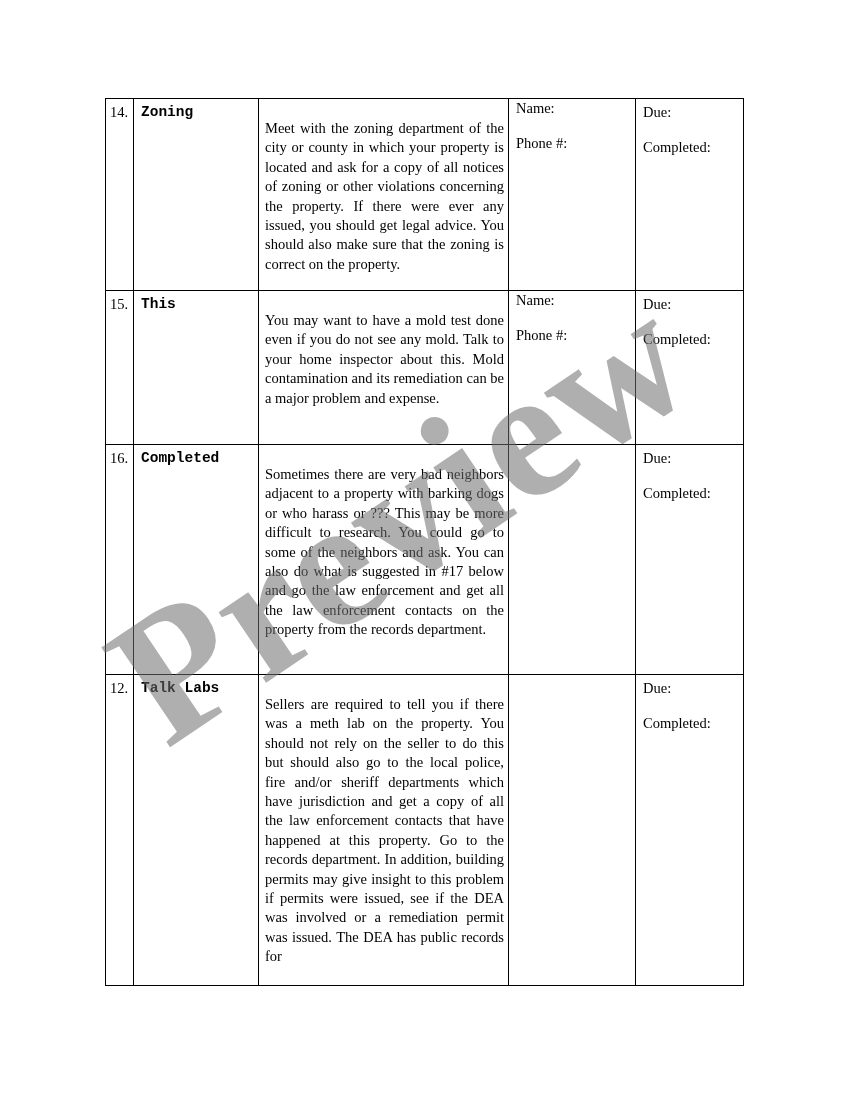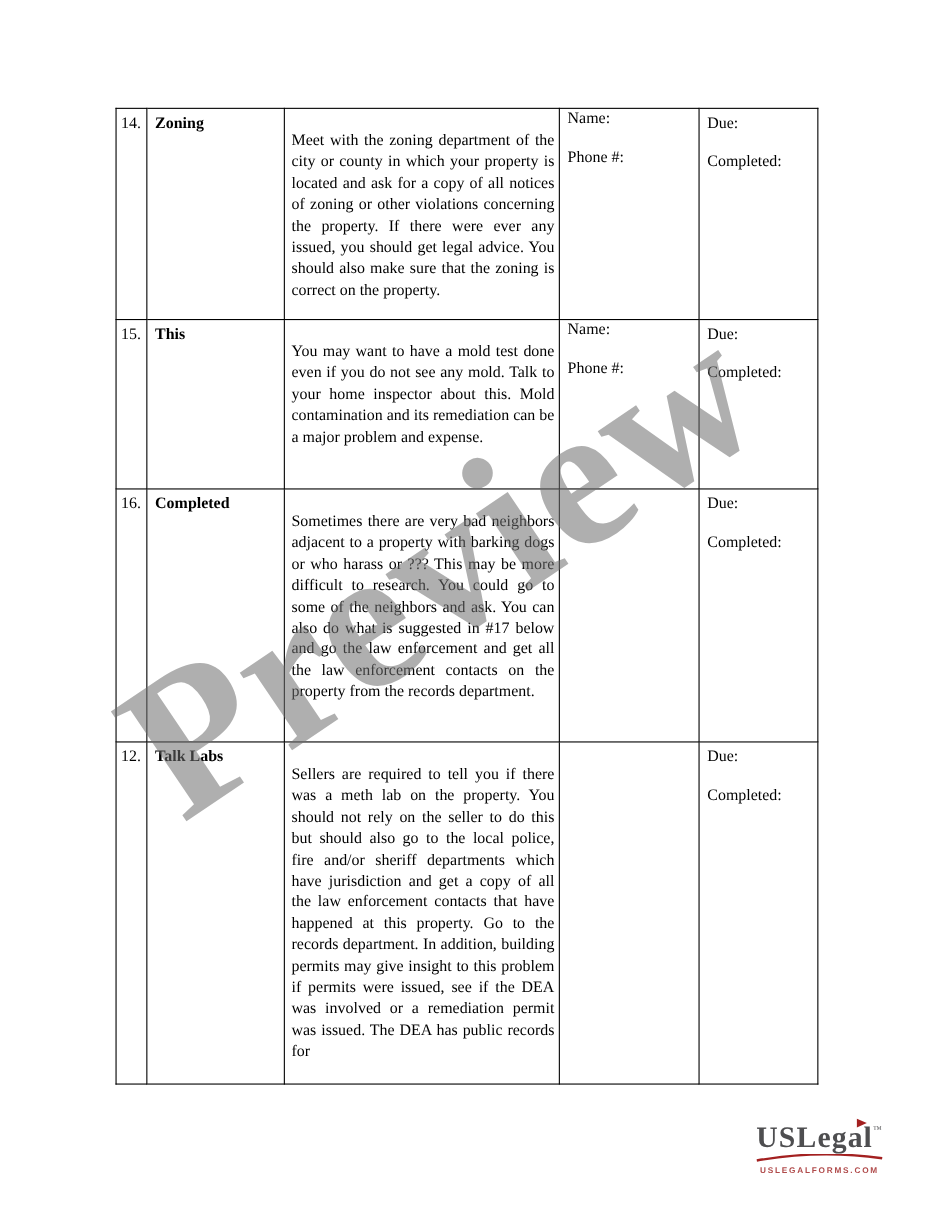--- a/index.html
+++ b/index.html
@@ -36,21 +36,21 @@
     border-collapse: collapse;
     table-layout: fixed;
   }
   table.checklist td {
     border: 1px solid #000000;
     vertical-align: top;
     font-size: 14.5px;
     line-height: 19.4px;
   }
   td.cell-num { padding: 4px 2px 4px 4px; }
-  td.cell-title { padding: 4px 4px 4px 7px; font-weight: bold; }
+  td.cell-title { padding: 4px 4px 4px 7px; font-weight: bold; font-family: Liberation Mono, monospace; }
   td.cell-desc { padding: 20px 4px 4px 6px; text-align: justify; }
   td.cell-contact { padding: 0 4px 4px 7px; }
   td.cell-status { padding: 4px 4px 4px 7px; }
   .label-lower { margin-top: 16px; }
   .footer-logo {
     position: absolute;
     right: 40px;
     bottom: 32px;
     width: 130px;
     text-align: center;
@@ -165,23 +165,14 @@
         </td>
         <td class="cell-status">
           <div>Due:</div>
           <div class="label-lower">Completed:</div>
         </td>
       </tr>
 
     </tbody>
   </table>
 
-  <div class="footer-logo">
-    <span class="logo-row">
-      <span class="logo-flag"></span><span>USLegal</span><span class="logo-tm">™</span>
-    </span>
-    <svg class="logo-swoosh" width="118" height="8" viewBox="0 0 118 8">
-      <path d="M2 6 Q 59 -4 116 4" stroke="#a32020" stroke-width="2.2" fill="none"></path>
-    </svg>
-    <div class="logo-url">USLEGALFORMS.COM</div>
-  </div>
 
 </div>
 
 </body></html>

